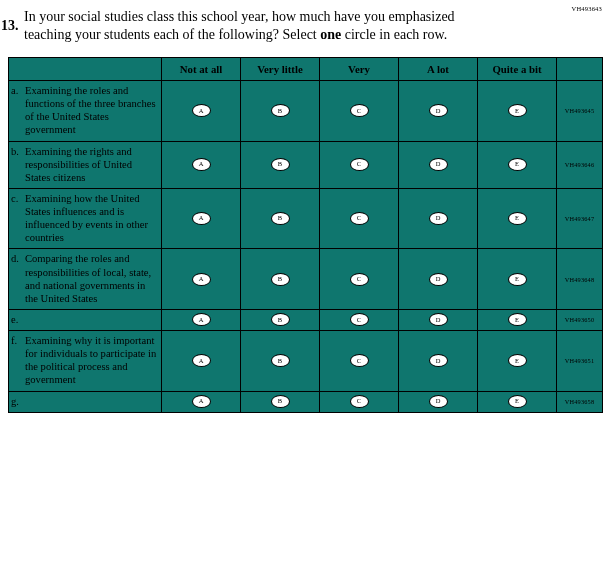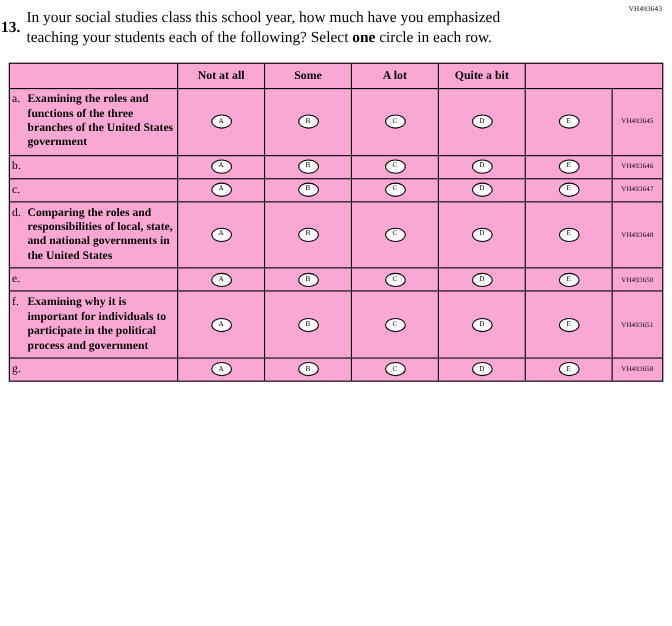--- a/index.html
+++ b/index.html
@@ -12,38 +12,38 @@
   }
   .question {
     position:absolute; top:8px; left:1px; width:520px;
     display:flex; font-size:14px; line-height:1.3;align-items:center;
   }
   .qnum { font-weight:bold; width:23px; flex:none; }
   .qtext { width:460px; }
   .qtext b { font-weight:bold; }
   .qtable {
     position:absolute; left:8px; top:57px; width:595px;
-    border:1.5px solid #000; box-sizing:border-box; background:#f9a8d4;
+    border:1.5px solid #000; box-sizing:border-box; background:#0f766e;
   }
   .trow {
     display:grid;
     grid-template-columns:153px 79px 79px 79px 79px 79px 1fr;
     border-top:1px solid #000;
   }
   .trow.header { border-top:none; }
   .cell { border-right:1px solid #000; box-sizing:border-box; min-height:100%; }
   .cell:last-child { border-right:none; }
   .hcell {
     font-weight:bold; text-align:center; padding:5px 2px 5px 2px; font-size:10.8px;
   }
   .label-cell {
     display:flex; padding:3px 3px 4px 2px; font-size:10.6px; line-height:1.24;
   }
   .row-letter { width:14px; flex:none; }
-  .row-text { flex:1;font-weight:bold; }
+  .row-text { flex:1; }
   .opt-cell { display:flex; align-items:center; justify-content:center; }
   .oval {
     width:17px; height:11px; border:1px solid #000; border-radius:50%;
     display:flex; align-items:center; justify-content:center;
     font-size:6.5px; line-height:1; cursor:pointer; background:#fff;
   }
   .code-cell {
     display:flex; align-items:center; justify-content:center;
     font-size:6.3px; letter-spacing:.2px; padding:0 1px;
   }
@@ -56,21 +56,22 @@
 <div class="question">
   <span class="qnum">13.</span>
   <span class="qtext"><span>In your social studies class this school year, how much have you emphasized teaching your students each of the following? Select </span><b>one</b><span> circle in each row.</span></span>
 </div>
 
 <div class="qtable">
 
   <div class="trow header">
     <div class="cell hcell"></div>
     <div class="cell hcell">Not at all</div>
-    <div class="cell hcell">Some</div>
+    <div class="cell hcell">Very little</div>
+    <div class="cell hcell">Very</div>
     <div class="cell hcell">A lot</div>
     <div class="cell hcell">Quite a bit</div>
     <div class="cell hcell"></div>
   </div>
 
   <div class="trow">
     <div class="cell label-cell">
       <span class="row-letter">a.</span>
       <span class="row-text">Examining the roles and functions of the three branches of the United States government</span>
     </div>
@@ -98,20 +99,21 @@
         <span class="oval">
           <span>E</span>
         </span>
       </div>
     <div class="cell code-cell">VH493645</div>
   </div>
 
   <div class="trow">
     <div class="cell label-cell">
       <span class="row-letter">b.</span>
+      <span class="row-text">Examining the rights and responsibilities of United States citizens</span>
     </div>
     <div class="cell opt-cell">
         <span class="oval">
           <span>A</span>
         </span>
       </div>
     <div class="cell opt-cell">
         <span class="oval">
           <span>B</span>
         </span>
@@ -130,20 +132,21 @@
         <span class="oval">
           <span>E</span>
         </span>
       </div>
     <div class="cell code-cell">VH493646</div>
   </div>
 
   <div class="trow">
     <div class="cell label-cell">
       <span class="row-letter">c.</span>
+      <span class="row-text">Examining how the United States influences and is influenced by events in other countries</span>
     </div>
     <div class="cell opt-cell">
         <span class="oval">
           <span>A</span>
         </span>
       </div>
     <div class="cell opt-cell">
         <span class="oval">
           <span>B</span>
         </span>

